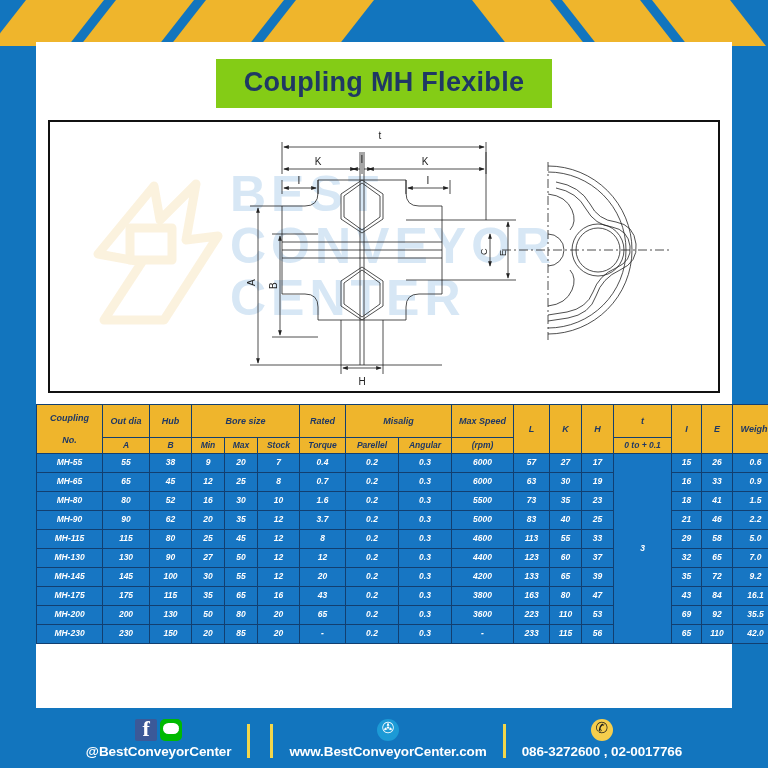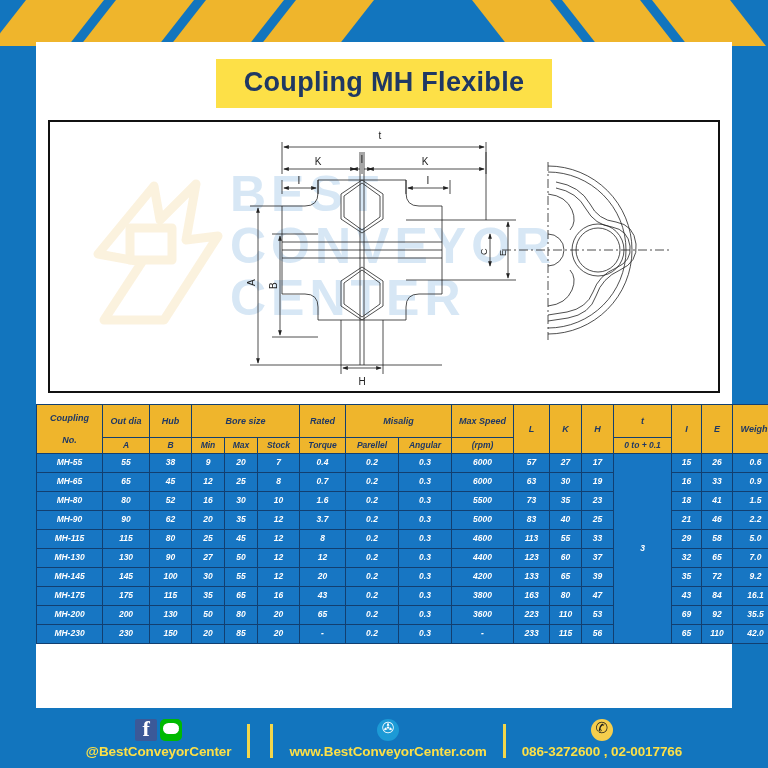--- a/index.html
+++ b/index.html
@@ -22,21 +22,21 @@
     position: absolute;
     left: 36px; top: 42px;
     width: 696px; height: 666px;
     background: #FFFFFF;
   }
 
   
   .title-wrap { width: 100%; text-align: center; padding-top: 17px; }
   .title-band {
     display: inline-block;
-    background: #fde047;
+    background: #84cc16;
     color: #1F3864;
     font-size: 27px;
     font-weight: bold;
     letter-spacing: .3px;
     padding: 8px 28px 10px 28px;
   }
 
   
   .draw-frame {
     position: absolute;
@@ -106,21 +106,21 @@
   }
   .f-item {
     display: flex;
     flex-direction: column;
     align-items: center;
     justify-content: center;
     padding: 0 6px;
   }
   .f-icons { display: flex; gap: 3px; align-items: center; height: 24px; margin-bottom: 2px; }
   .f-label {
-    color: #fde047;
+    color: #ffffff;
     font-weight: bold;
     font-size: 13.5px;
     white-space: nowrap;
     letter-spacing: -.1px;
   }
   .f-sep { width: 3px; height: 34px; background: #F2D64B; margin: 6px 10px 0 10px; }
 
   .ic { width: 22px; height: 22px; display: inline-block; position: relative; }
   .ic-fb { background: #3B5998; border-radius: 2px; }
   .ic-fb::after {

